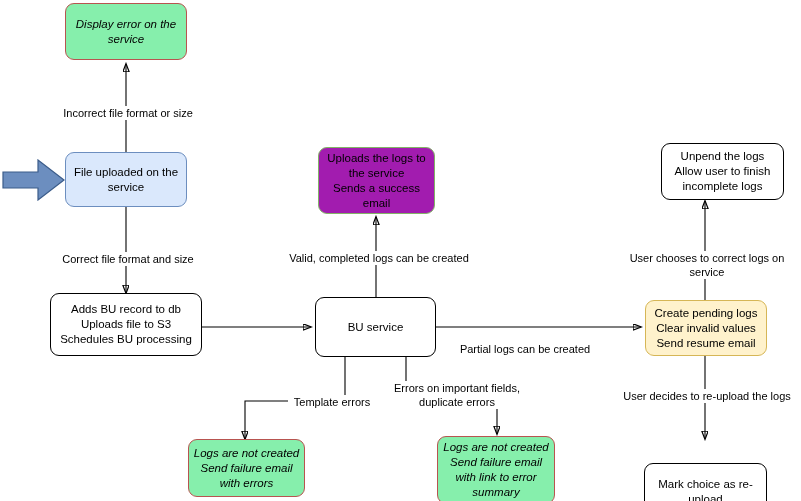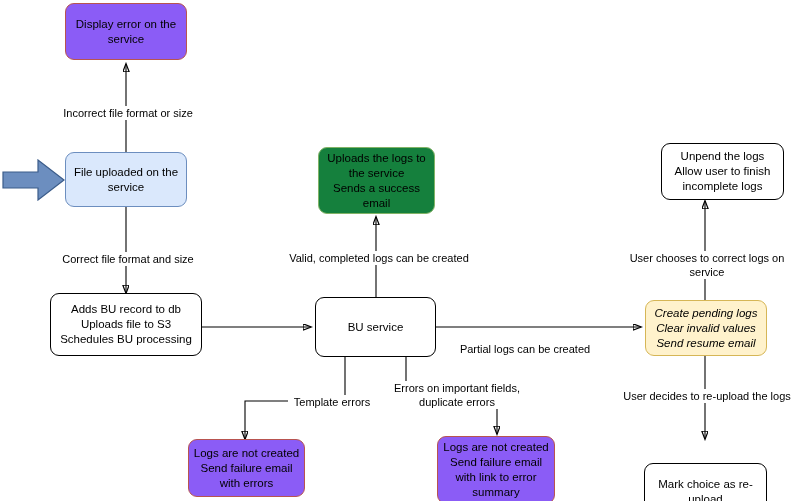--- a/index.html
+++ b/index.html
@@ -27,23 +27,23 @@
     justify-content: center;
     text-align: center;
     font-size: 11.5px;
     line-height: 15px;
     color: #000000;
     background: #ffffff;
     white-space: pre-line;
     padding: 2px 4px;
     z-index: 3;
   }
-  .node.pink   { background: #8b5cf6; border-color: #b85450; }
+  .node.pink   { background: #86efac; border-color: #b85450; font-style: italic; }
   .node.blue   { background: #dae8fc; border-color: #6c8ebf; }
-  .node.green  { background: #15803d; border-color: #82b366; }
+  .node.green  { background: #a21caf; border-color: #82b366; }
   .node.yellow { background: #fff2cc; border-color: #d6b656; }
   .node.plain  { background: #ffffff; border-color: #000000; }
 
   .edge-label {
     position: absolute;
     font-size: 11px;
     line-height: 14px;
     color: #000000;
     background: #ffffff;
     text-align: center;
@@ -120,21 +120,21 @@
 
   <div class="node pink" style="left:437px; top:436px; width:118px; height:68px;">Logs are not created
 Send failure email
 with link to error
 summary</div>
 
   <div class="node plain" style="left:644px; top:143px; width:123px; height:57px;margin-left:17px;">Unpend the logs
 Allow user to finish
 incomplete logs</div>
 
-  <div class="node yellow" style="left:645px; top:300px; width:122px; height:56px;font-style:italic;">Create pending logs
+  <div class="node yellow" style="left:645px; top:300px; width:122px; height:56px;">Create pending logs
 Clear invalid values
 Send resume email</div>
 
   <div class="node plain" style="left:644px; top:439px; width:123px; height:58px;margin-top:24px;">Mark choice as re-
 upload</div>
 
   <div class="edge-label" style="left:56px;  top:106px; width:140px;">Incorrect file format or size</div>
 
   <div class="edge-label" style="left:282px; top:251px; width:190px;">Valid, completed logs can be created</div>
 

